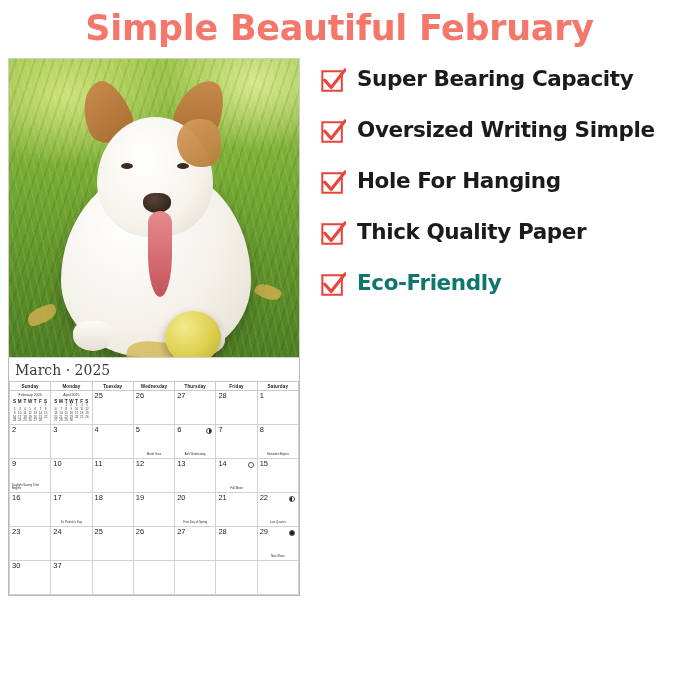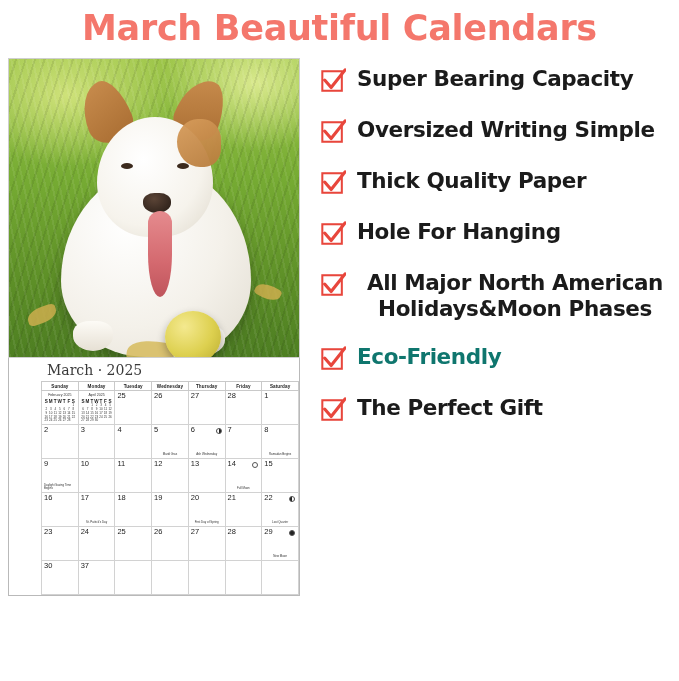--- a/index.html
+++ b/index.html
@@ -134,21 +134,20 @@
   #photo .leaf1 { left: 18px; top: 248px; width: 30px; height: 16px; transform: rotate(-18deg); }
   #photo .leaf2 { left: 118px; top: 282px; width: 48px; height: 22px; transform: rotate(8deg); background:#d6bb5d; }
   #photo .leaf3 { left: 246px; top: 226px; width: 26px; height: 14px; transform: rotate(26deg); }
 
   
   #calendar {
     width: 292px;
     border: 1px solid #b9b9b9;
     border-top: none;
     background: #fff;
-    padding-left: 32px;
   }
   #cal-title {
     font-family: "DejaVu Serif", serif;
     font-size: 14px;
     color: #3a3a3a;
     padding: 4px 0 3px 6px;
   }
   table.cal {
     width: 100%;
     border-collapse: collapse;
@@ -211,42 +210,41 @@
 
   
   #features {
     flex: 1 1 auto;
     padding: 8px 6px 0 12px;
   }
   .feature {
     display: flex;
     align-items: flex-start;
     margin-bottom: 23px;
-    text-align: center;
   }
   .check {
     flex: 0 0 auto;
     width: 26px; height: 26px;
     margin-right: 11px;
     margin-top: 2px;
   }
   .feature-text {
     font-family: "DejaVu Sans", sans-serif;
     font-weight: bold;
     font-size: 21.5px;
     line-height: 1.18;
     color: #1b1b1b;
     letter-spacing: -0.4px;
   }
   .feature-text.accent { color: #0f766e; }
 </style>
 </head>
 <body>
 
-<div id="headline">March Beautiful Calendars</div>
+<div id="headline">Simple Beautiful February</div>
 
 <div id="content">
 
   <div id="left-col">
 
     <div id="photo">
       <div class="grass"></div>
       <div class="leaf1"></div>
       <div class="leaf3"></div>
       <div class="dog-body"></div>
@@ -573,45 +571,31 @@
   <rect x="2.5" y="3.5" width="21" height="21" fill="none" stroke="#e8463c" stroke-width="2.2"></rect>
   <path d="M5 13 L12 21 L27 2" fill="none" stroke="#e8463c" stroke-width="3.4" stroke-linecap="round" stroke-linejoin="round"></path>
 </svg></span>
         <div class="feature-text">Oversized Writing Simple</div>
       </div>
       <div class="feature">
         <span class="check"><svg viewBox="0 0 28 28" width="26" height="26" xmlns="http://www.w3.org/2000/svg">
   <rect x="2.5" y="3.5" width="21" height="21" fill="none" stroke="#e8463c" stroke-width="2.2"></rect>
   <path d="M5 13 L12 21 L27 2" fill="none" stroke="#e8463c" stroke-width="3.4" stroke-linecap="round" stroke-linejoin="round"></path>
 </svg></span>
-        <div class="feature-text">Thick Quality Paper</div>
-      </div>
-      <div class="feature">
-        <span class="check"><svg viewBox="0 0 28 28" width="26" height="26" xmlns="http://www.w3.org/2000/svg">
-  <rect x="2.5" y="3.5" width="21" height="21" fill="none" stroke="#e8463c" stroke-width="2.2"></rect>
-  <path d="M5 13 L12 21 L27 2" fill="none" stroke="#e8463c" stroke-width="3.4" stroke-linecap="round" stroke-linejoin="round"></path>
-</svg></span>
         <div class="feature-text">Hole For Hanging</div>
       </div>
       <div class="feature">
         <span class="check"><svg viewBox="0 0 28 28" width="26" height="26" xmlns="http://www.w3.org/2000/svg">
   <rect x="2.5" y="3.5" width="21" height="21" fill="none" stroke="#e8463c" stroke-width="2.2"></rect>
   <path d="M5 13 L12 21 L27 2" fill="none" stroke="#e8463c" stroke-width="3.4" stroke-linecap="round" stroke-linejoin="round"></path>
 </svg></span>
-        <div class="feature-text">All Major North American Holidays&amp;Moon Phases</div>
+        <div class="feature-text">Thick Quality Paper</div>
       </div>
       <div class="feature">
         <span class="check"><svg viewBox="0 0 28 28" width="26" height="26" xmlns="http://www.w3.org/2000/svg">
   <rect x="2.5" y="3.5" width="21" height="21" fill="none" stroke="#e8463c" stroke-width="2.2"></rect>
   <path d="M5 13 L12 21 L27 2" fill="none" stroke="#e8463c" stroke-width="3.4" stroke-linecap="round" stroke-linejoin="round"></path>
 </svg></span>
         <div class="feature-text accent">Eco-Friendly</div>
       </div>
-      <div class="feature">
-        <span class="check"><svg viewBox="0 0 28 28" width="26" height="26" xmlns="http://www.w3.org/2000/svg">
-  <rect x="2.5" y="3.5" width="21" height="21" fill="none" stroke="#e8463c" stroke-width="2.2"></rect>
-  <path d="M5 13 L12 21 L27 2" fill="none" stroke="#e8463c" stroke-width="3.4" stroke-linecap="round" stroke-linejoin="round"></path>
-</svg></span>
-        <div class="feature-text">The Perfect Gift</div>
-      </div>
     </div>
 
 </div>
 
 </body></html>

